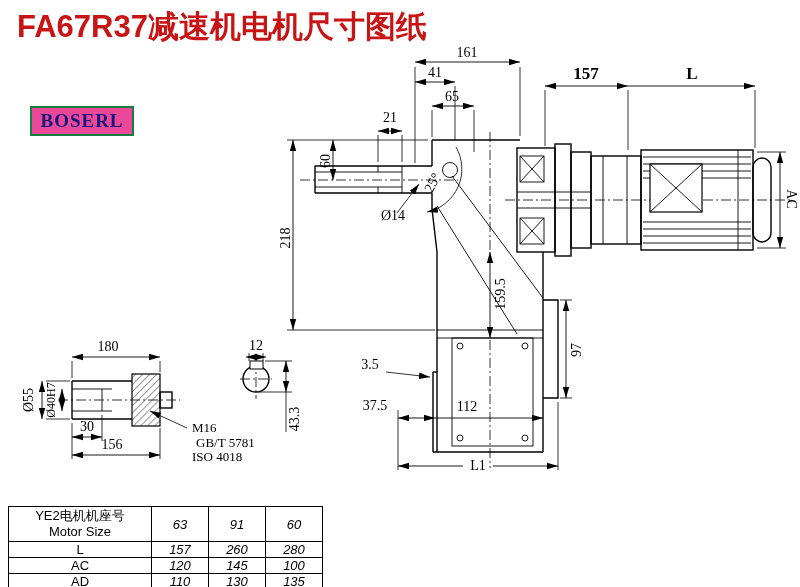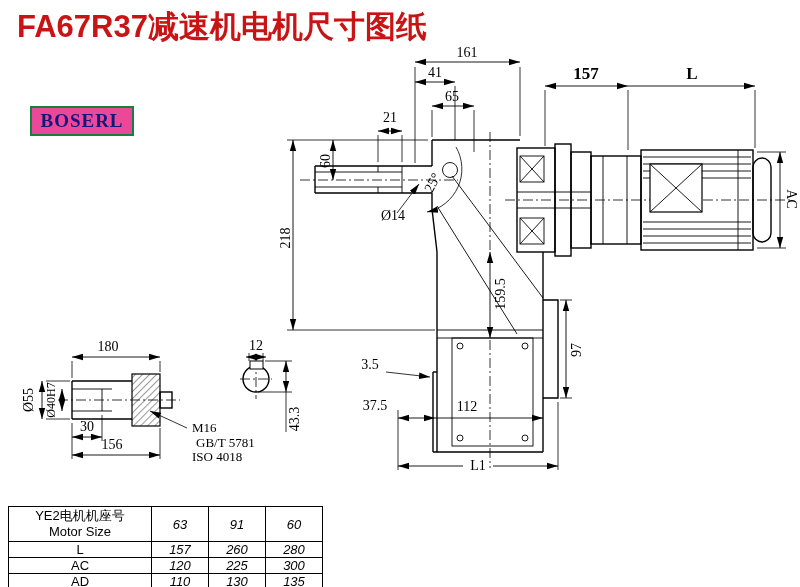--- a/index.html
+++ b/index.html
@@ -249,22 +249,22 @@
     </tr>
     <tr>
       <td class="c-label">L</td>
       <td class="c-val">157</td>
       <td class="c-val">260</td>
       <td class="c-val">280</td>
     </tr>
     <tr>
       <td class="c-label">AC</td>
       <td class="c-val">120</td>
-      <td class="c-val">225</td>
-      <td class="c-val">300</td>
+      <td class="c-val">145</td>
+      <td class="c-val">100</td>
     </tr>
     <tr>
       <td class="c-label">AD</td>
       <td class="c-val">110</td>
       <td class="c-val">130</td>
       <td class="c-val">135</td>
     </tr>
   </tbody>
 </table>
 

